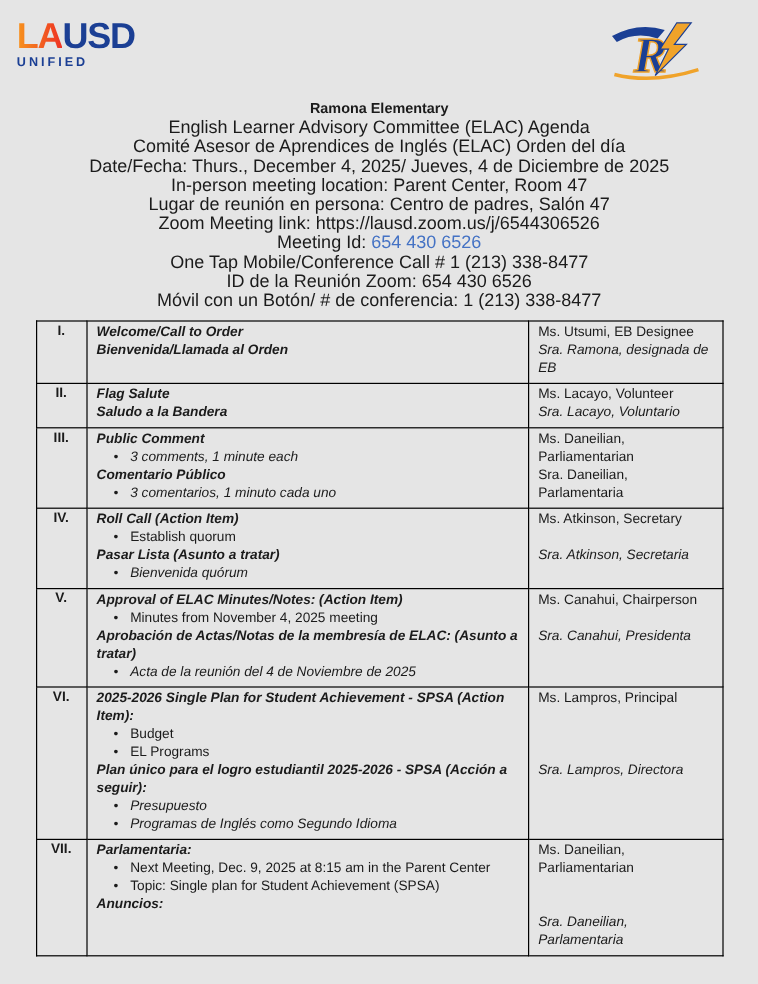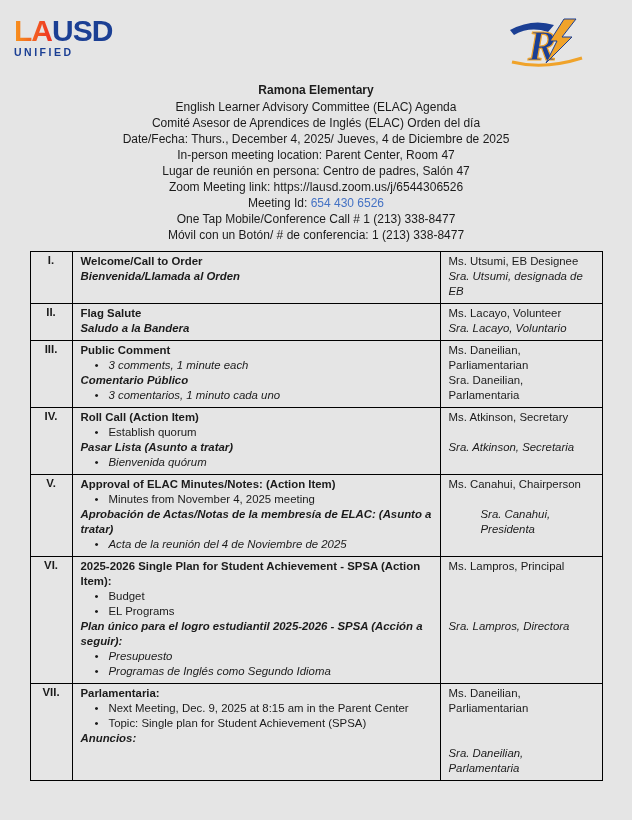--- a/index.html
+++ b/index.html
@@ -17,32 +17,32 @@
   .lausd-word { font-size:30px; font-weight:bold; letter-spacing:-1px; line-height:30px; }
   .lausd-word .la {
     background:linear-gradient(90deg, var(--orange), var(--red));
     -webkit-background-clip:text; background-clip:text; color:transparent;
   }
   .lausd-word .usd { color:var(--blue); }
   .lausd-unified { color:var(--blue); font-weight:bold; font-size:10.5px; letter-spacing:2.5px; margin-top:1px; }
 
   
   .header-block { text-align:center; margin-top:12px; }
-  .hline { font-size:12px; line-height:16px; }
+  .hline { font-size:15px; line-height:16px; }
   .hline.b { font-weight:bold; font-size:12px; line-height:17px; }
   .hline .accent { color:var(--accent); }
 
   
   table.agenda { border-collapse:collapse; table-layout:fixed; width:572px; margin:8px auto 0; }
   td { border:1px solid #000; vertical-align:top; padding:2px 8px 4px 8px; font-size:11.4px; }
   td.num { width:42px; text-align:center; font-weight:bold; padding-left:2px; padding-right:2px; }
   td.content { width:368px; }
   td.person { width:162px; }
   .line { line-height:15px; }
-  .line.b { font-weight:bold; }
+  .line.b { font-weight:bold;font-style:italic; }
   .line.i { font-style:italic; }
   .line.bu { padding-left:14px; display:flex; }
   .line.bu .glyph { width:14px; flex:0 0 14px; }
 </style>
 </head>
 <body>
 
 <div class="page">
 
   <div class="top-logos">
@@ -66,34 +66,35 @@
   <div class="header-block">
       <div class="hline b">Ramona Elementary</div>
       <div class="hline">English Learner Advisory Committee (ELAC) Agenda</div>
       <div class="hline">Comité Asesor de Aprendices de Inglés (ELAC) Orden del día</div>
       <div class="hline">Date/Fecha: Thurs., December 4, 2025/ Jueves, 4 de Diciembre de 2025</div>
       <div class="hline">In-person meeting location: Parent Center, Room 47</div>
       <div class="hline">Lugar de reunión en persona: Centro de padres, Salón 47</div>
       <div class="hline">Zoom Meeting link: https://lausd.zoom.us/j/6544306526</div>
       <div class="hline"><span>Meeting Id: </span><span class="accent">654 430 6526</span></div>
       <div class="hline">One Tap Mobile/Conference Call # 1 (213) 338-8477</div>
+      <div class="hline">ID de la Reunión Zoom: 654 430 6526</div>
       <div class="hline">Móvil con un Botón/ # de conferencia: 1 (213) 338-8477</div>
     </div>
 
   <table class="agenda">
     <tbody>
         <tr>
           <td class="num">I.</td>
           <td class="content">
             <div class="line b">Welcome/Call to Order</div>
             <div class="line b i">Bienvenida/Llamada al Orden</div>
           </td>
           <td class="person">
             <div class="line">Ms. Utsumi, EB Designee</div>
-            <div class="line i">Sra. Utsumi, designada de EB</div>
+            <div class="line i">Sra. Ramona, designada de EB</div>
           </td>
         </tr>
         <tr>
           <td class="num">II.</td>
           <td class="content">
             <div class="line b">Flag Salute</div>
             <div class="line b i">Saludo a la Bandera</div>
           </td>
           <td class="person">
             <div class="line">Ms. Lacayo, Volunteer</div>
@@ -148,21 +149,21 @@
               <span>Minutes from November 4, 2025 meeting</span>
             </div>
             <div class="line b i">Aprobación de Actas/Notas de la membresía de ELAC: (Asunto a tratar)</div>
             <div class="line i bu">
               <span class="glyph">•</span>
               <span>Acta de la reunión del 4 de Noviembre de 2025</span>
             </div>
           </td>
           <td class="person">
             <div class="line">Ms. Canahui, Chairperson</div>
-            <div class="line i" style="margin-top: 15px; margin-left: 32px;">Sra. Canahui, Presidenta</div>
+            <div class="line i" style="margin-top: 15px;">Sra. Canahui, Presidenta</div>
           </td>
         </tr>
         <tr>
           <td class="num">VI.</td>
           <td class="content">
             <div class="line b">2025-2026 Single Plan for Student Achievement - SPSA (Action Item):</div>
             <div class="line bu">
               <span class="glyph">•</span>
               <span>Budget</span>
             </div>

